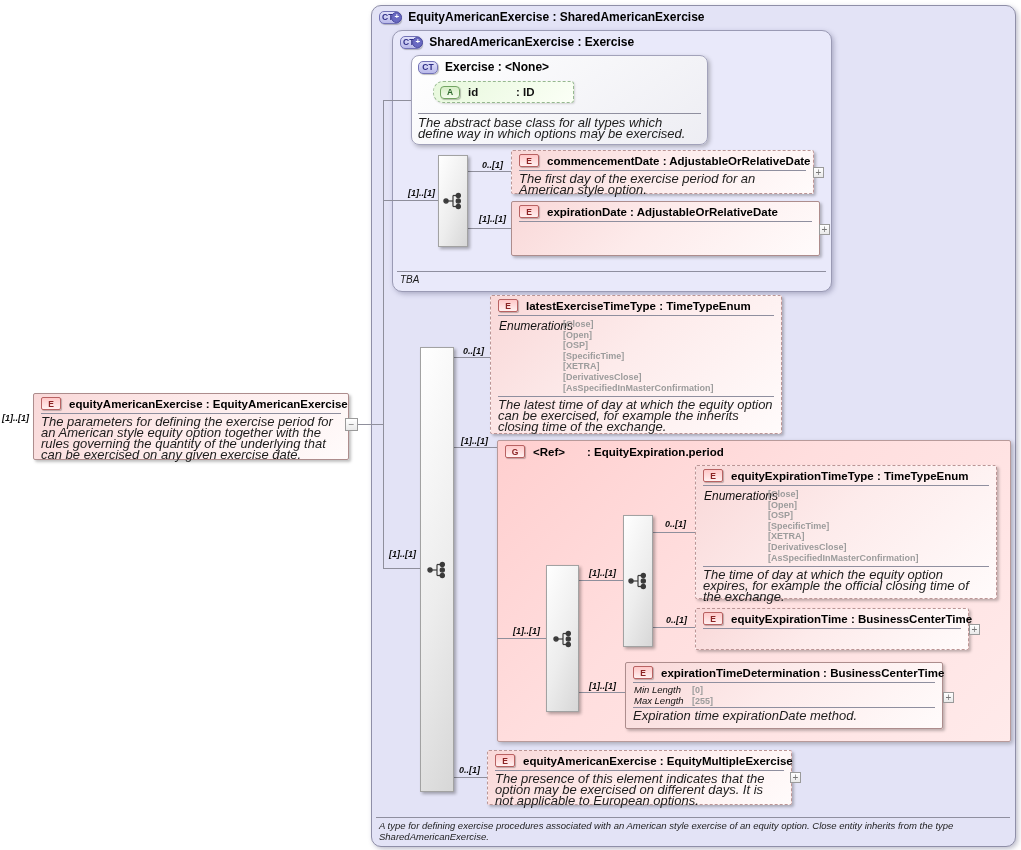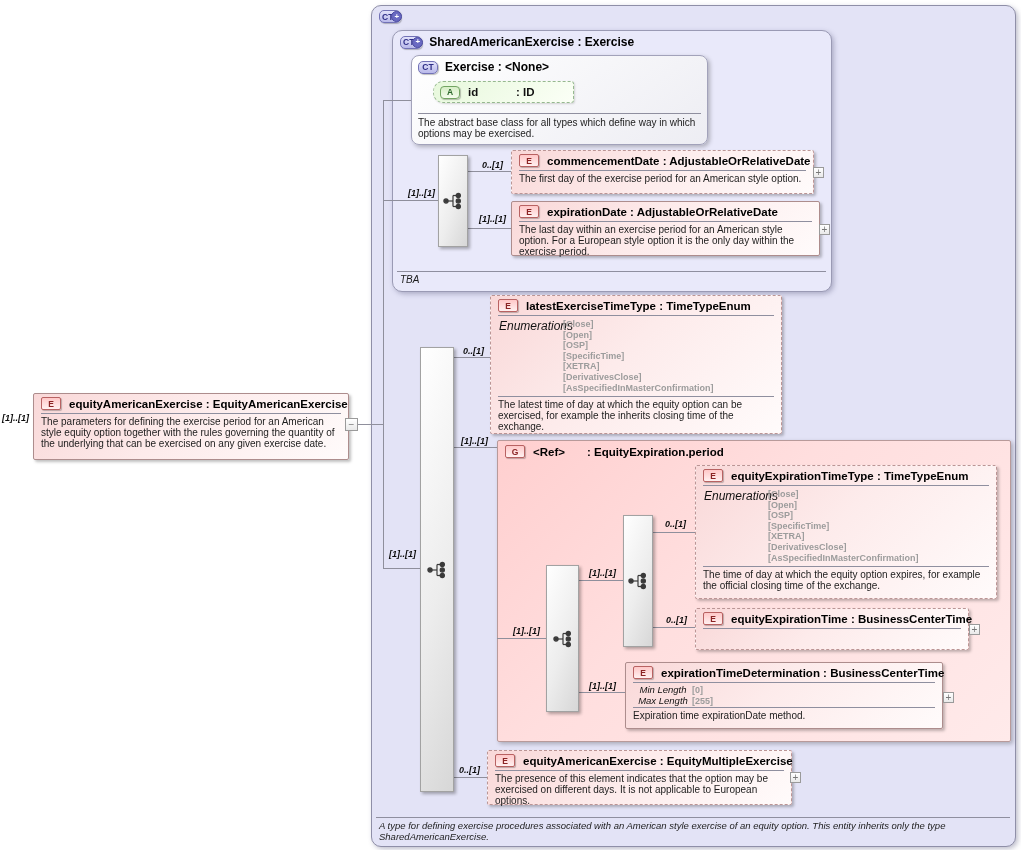--- a/index.html
+++ b/index.html
@@ -28,28 +28,28 @@
   .badge-e,.badge-g{background:linear-gradient(#ffc8c8,#fff0f0);border:1px solid #b86262;color:#8a2424;border-radius:2px;}
   .badge-a{background:linear-gradient(#d6eec6,#f5fcee);border:1px solid #72a462;color:#2a662a;border-radius:4px;}
 
   
   .el-box{background:linear-gradient(135deg,#f9d8d8 0%,#fdebeb 45%,#fffbfb 100%);
           border:1px solid #ad8d8d;border-radius:2px;box-shadow:2px 2px 3px rgba(0,0,0,.25);}
   .el-box.dashed{border-style:dashed;border-color:#bb9595;}
   .el-header{display:flex;align-items:center;gap:8px;padding:3px 7px 2px;
              font-weight:bold;font-size:11.5px;color:#000;white-space:nowrap;}
   .sep{height:1px;background:#8f8f9f;margin:1px 7px 0;}
-  .el-doc{font-size:10px;line-height:11px;color:#1c1c1c;padding:2px 7px 3px;}
+  .el-doc{font-style:italic;font-size:13px;line-height:11px;color:#1c1c1c;padding:2px 7px 3px;}
   .name-col{display:inline-block;min-width:46px;}
 
   
   .enum-block{display:flex;padding:3px 8px 2px;}
   .enum-label{font-style:italic;font-size:12px;width:64px;flex-shrink:0;color:#111;}
   .enum-list{font-size:9px;font-weight:bold;color:#9c9c9c;line-height:10.6px;}
-  .facet-row{display:flex;padding:0 8px;font-size:9.5px;line-height:10.5px;text-align:center;}
+  .facet-row{display:flex;padding:0 8px;font-size:9.5px;line-height:10.5px;}
   .facet-label{font-style:italic;width:58px;flex-shrink:0;}
   .facet-value{font-size:9px;font-weight:bold;color:#9c9c9c;}
 
   
   .group-box{background:linear-gradient(135deg,#ffcfcf 0%,#ffdede 40%,#ffeaea 100%);
              border:1px solid #b89a9a;border-radius:2px;box-shadow:2px 2px 4px rgba(0,0,0,.25);}
 
   
   .seq-box{background:linear-gradient(110deg,#ffffff 0%,#ededed 55%,#d7d7d7 100%);
            border:1px solid #a2a2a2;box-shadow:2px 2px 3px rgba(0,0,0,.3);
@@ -67,22 +67,23 @@
 <body>
 
 <div class="canvas">
 
   <div class="abs ct-box" style="left:371px;top:5px;width:643px;height:840px;">
     <div class="ct-header">
       <span class="badge badge-ct">
         <span>CT</span>
           <span class="plus-circle">+</span>
       </span>
-    </div>
-    <div class="ct-footer">A type for defining exercise procedures associated with an American style exercise of an equity option. This entity inherits only the type SharedAmericanExercise.</div>
+      <span>EquityAmericanExercise : SharedAmericanExercise</span>
+    </div>
+    <div class="ct-footer">A type for defining exercise procedures associated with an American style exercise of an equity option. Close entity inherits from the type SharedAmericanExercise.</div>
   </div>
 
   <div class="abs ct-box lighter" style="left:392px;top:30px;width:438px;height:260px;">
     <div class="ct-header">
       <span class="badge badge-ct">
         <span>CT</span>
           <span class="plus-circle">+</span>
       </span>
       <span>SharedAmericanExercise : Exercise</span>
     </div>
@@ -166,21 +167,20 @@
     <div class="sep"></div>
     <div class="el-doc">The first day of the exercise period for an American style option.</div>
   </div>
 
   <div class="abs el-box" style="left:511px;top:201px;width:307px;height:53px;">
     <div class="el-header">
       <span class="badge badge-e">E</span>
       <span>expirationDate : AdjustableOrRelativeDate</span>
     </div>
     <div class="sep"></div>
-    <div class="el-doc">The last day within an exercise period for an American style option. For a European style option it is the only day within the exercise period.</div>
   </div>
 
   <div class="abs el-box dashed" style="left:490px;top:295px;width:290px;height:137px;">
     <div class="el-header">
       <span class="badge badge-e">E</span>
       <span>latestExerciseTimeType : TimeTypeEnum</span>
     </div>
     <div class="sep"></div>
     <div class="enum-block">
       <span class="enum-label">Enumerations</span>

